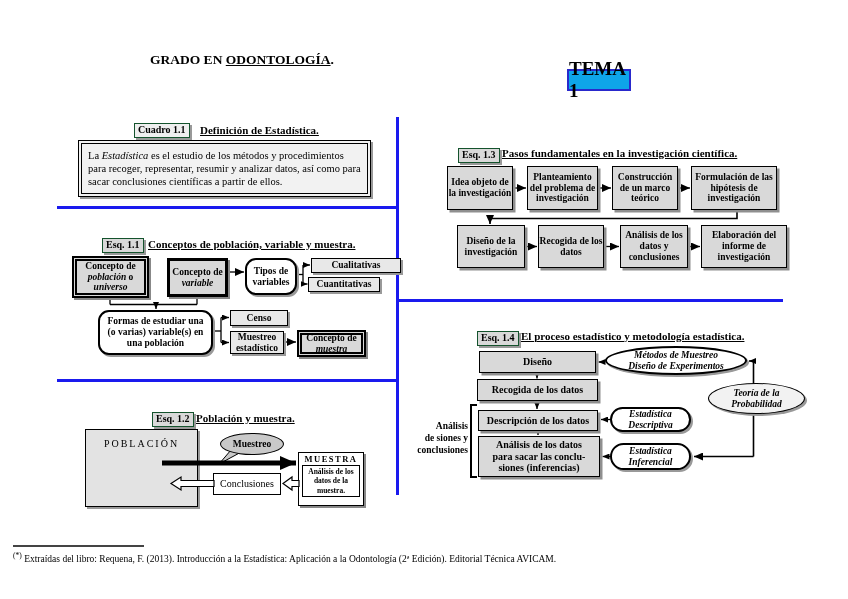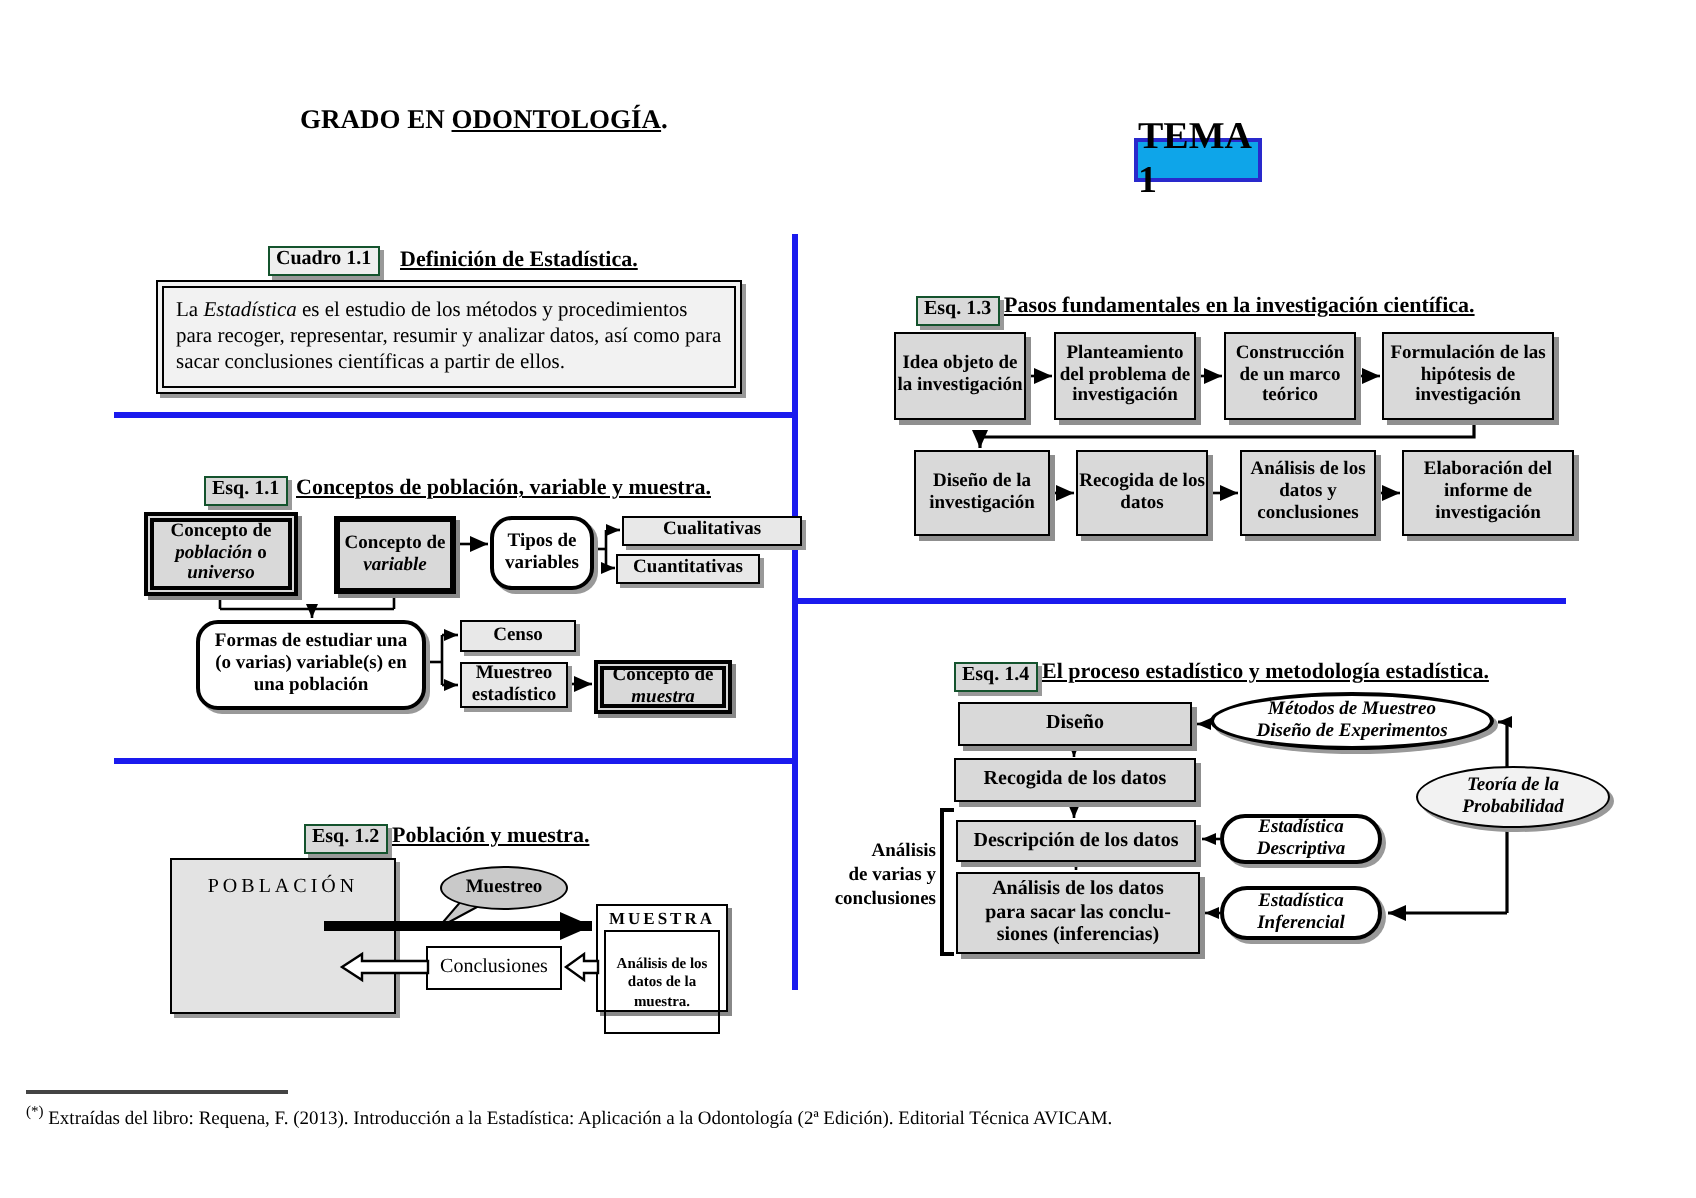--- a/index.html
+++ b/index.html
@@ -122,21 +122,21 @@
     <div>Concepto de</div>
     <div class="it">muestra</div>
   </div>
 
   <div class="abs lbl" style="left:152px;top:412px">Esq. 1.2</div>
   <div class="abs hd" style="left:196px;top:412px">Población y muestra.</div>
   <div class="abs" style="left:85px;top:429px;width:113px;height:78px;background:#e3e3e3;border:1px solid #000;box-shadow:2px 2px 0 #999;text-align:center;font-size:10px;letter-spacing:2px;padding-top:8px">POBLACIÓN</div>
   <div class="abs bx" style="left:220px;top:433px;width:64px;height:22px;border-radius:50%;background:#c9c9c9;border:1.2px solid #000">Muestreo</div>
   <div class="abs" style="left:298px;top:452px;width:66px;height:54px;background:#fff;border:1px solid #000;box-shadow:2px 2px 0 #888">
     <div style="text-align:center;font-weight:bold;font-size:8.5px;letter-spacing:1.5px;padding-top:1px">MUESTRA</div>
-    <div style="margin:1px 3px;border:1px solid #000;font-size:7.5px;text-align:center;line-height:1.25;padding:11px 0;font-weight:bold">Análisis de los datos de la muestra.</div>
+    <div style="margin:1px 3px;border:1px solid #000;font-size:7.5px;text-align:center;line-height:1.25;padding:1px 0;font-weight:bold">Análisis de los datos de la muestra.</div>
   </div>
   <div class="abs bx" style="left:213px;top:473px;width:68px;height:22px;background:#fff;border:1px solid #000;font-weight:normal;font-size:10px">Conclusiones</div>
 
   <div class="abs lbl" style="left:458px;top:148px">Esq. 1.3</div>
   <div class="abs hd" style="left:502px;top:147px">Pasos fundamentales en la investigación científica.</div>
   <div class="abs bx gray" style="left:447px;top:166px;width:66px;height:44px">Idea objeto de la investigación</div>
   <div class="abs bx gray" style="left:527px;top:166px;width:71px;height:44px">Planteamiento del problema de investigación</div>
   <div class="abs bx gray" style="left:612px;top:166px;width:66px;height:44px">Construcción de un marco teórico</div>
   <div class="abs bx gray" style="left:691px;top:166px;width:86px;height:44px">Formulación de las hipótesis de investigación</div>
   <div class="abs bx gray" style="left:457px;top:225px;width:68px;height:43px">Diseño de la investigación</div>
@@ -150,21 +150,21 @@
   <div class="abs bx gray" style="left:477px;top:379px;width:121px;height:22px;font-size:10px">Recogida de los datos</div>
   <div class="abs bx gray" style="left:478px;top:410px;width:120px;height:21px;font-size:10px">Descripción de los datos</div>
   <div class="abs bx gray" style="left:478px;top:436px;width:122px;height:41px;font-size:10px">
     <div>Análisis de los datos</div>
     <div>para sacar las conclu-</div>
     <div>siones (inferencias)</div>
   </div>
   <div class="abs bracket" style="left:470px;top:404px;width:7px;height:74px"></div>
   <div class="abs" style="left:404px;top:421px;width:64px;text-align:right;font-weight:bold;font-size:9.5px;line-height:1.25">
     <div>Análisis</div>
-    <div>de varias y</div>
+    <div>de siones y</div>
     <div>conclusiones</div>
   </div>
   <div class="abs bx ell" style="left:605px;top:346px;width:142px;height:29px;font-size:9.5px">
     <div>Métodos de Muestreo</div>
     <div>Diseño de Experimentos</div>
   </div>
   <div class="abs bx ell thin" style="left:708px;top:383px;width:97px;height:31px;font-size:9.5px">
     <div>Teoría de la</div>
     <div>Probabilidad</div>
   </div>

